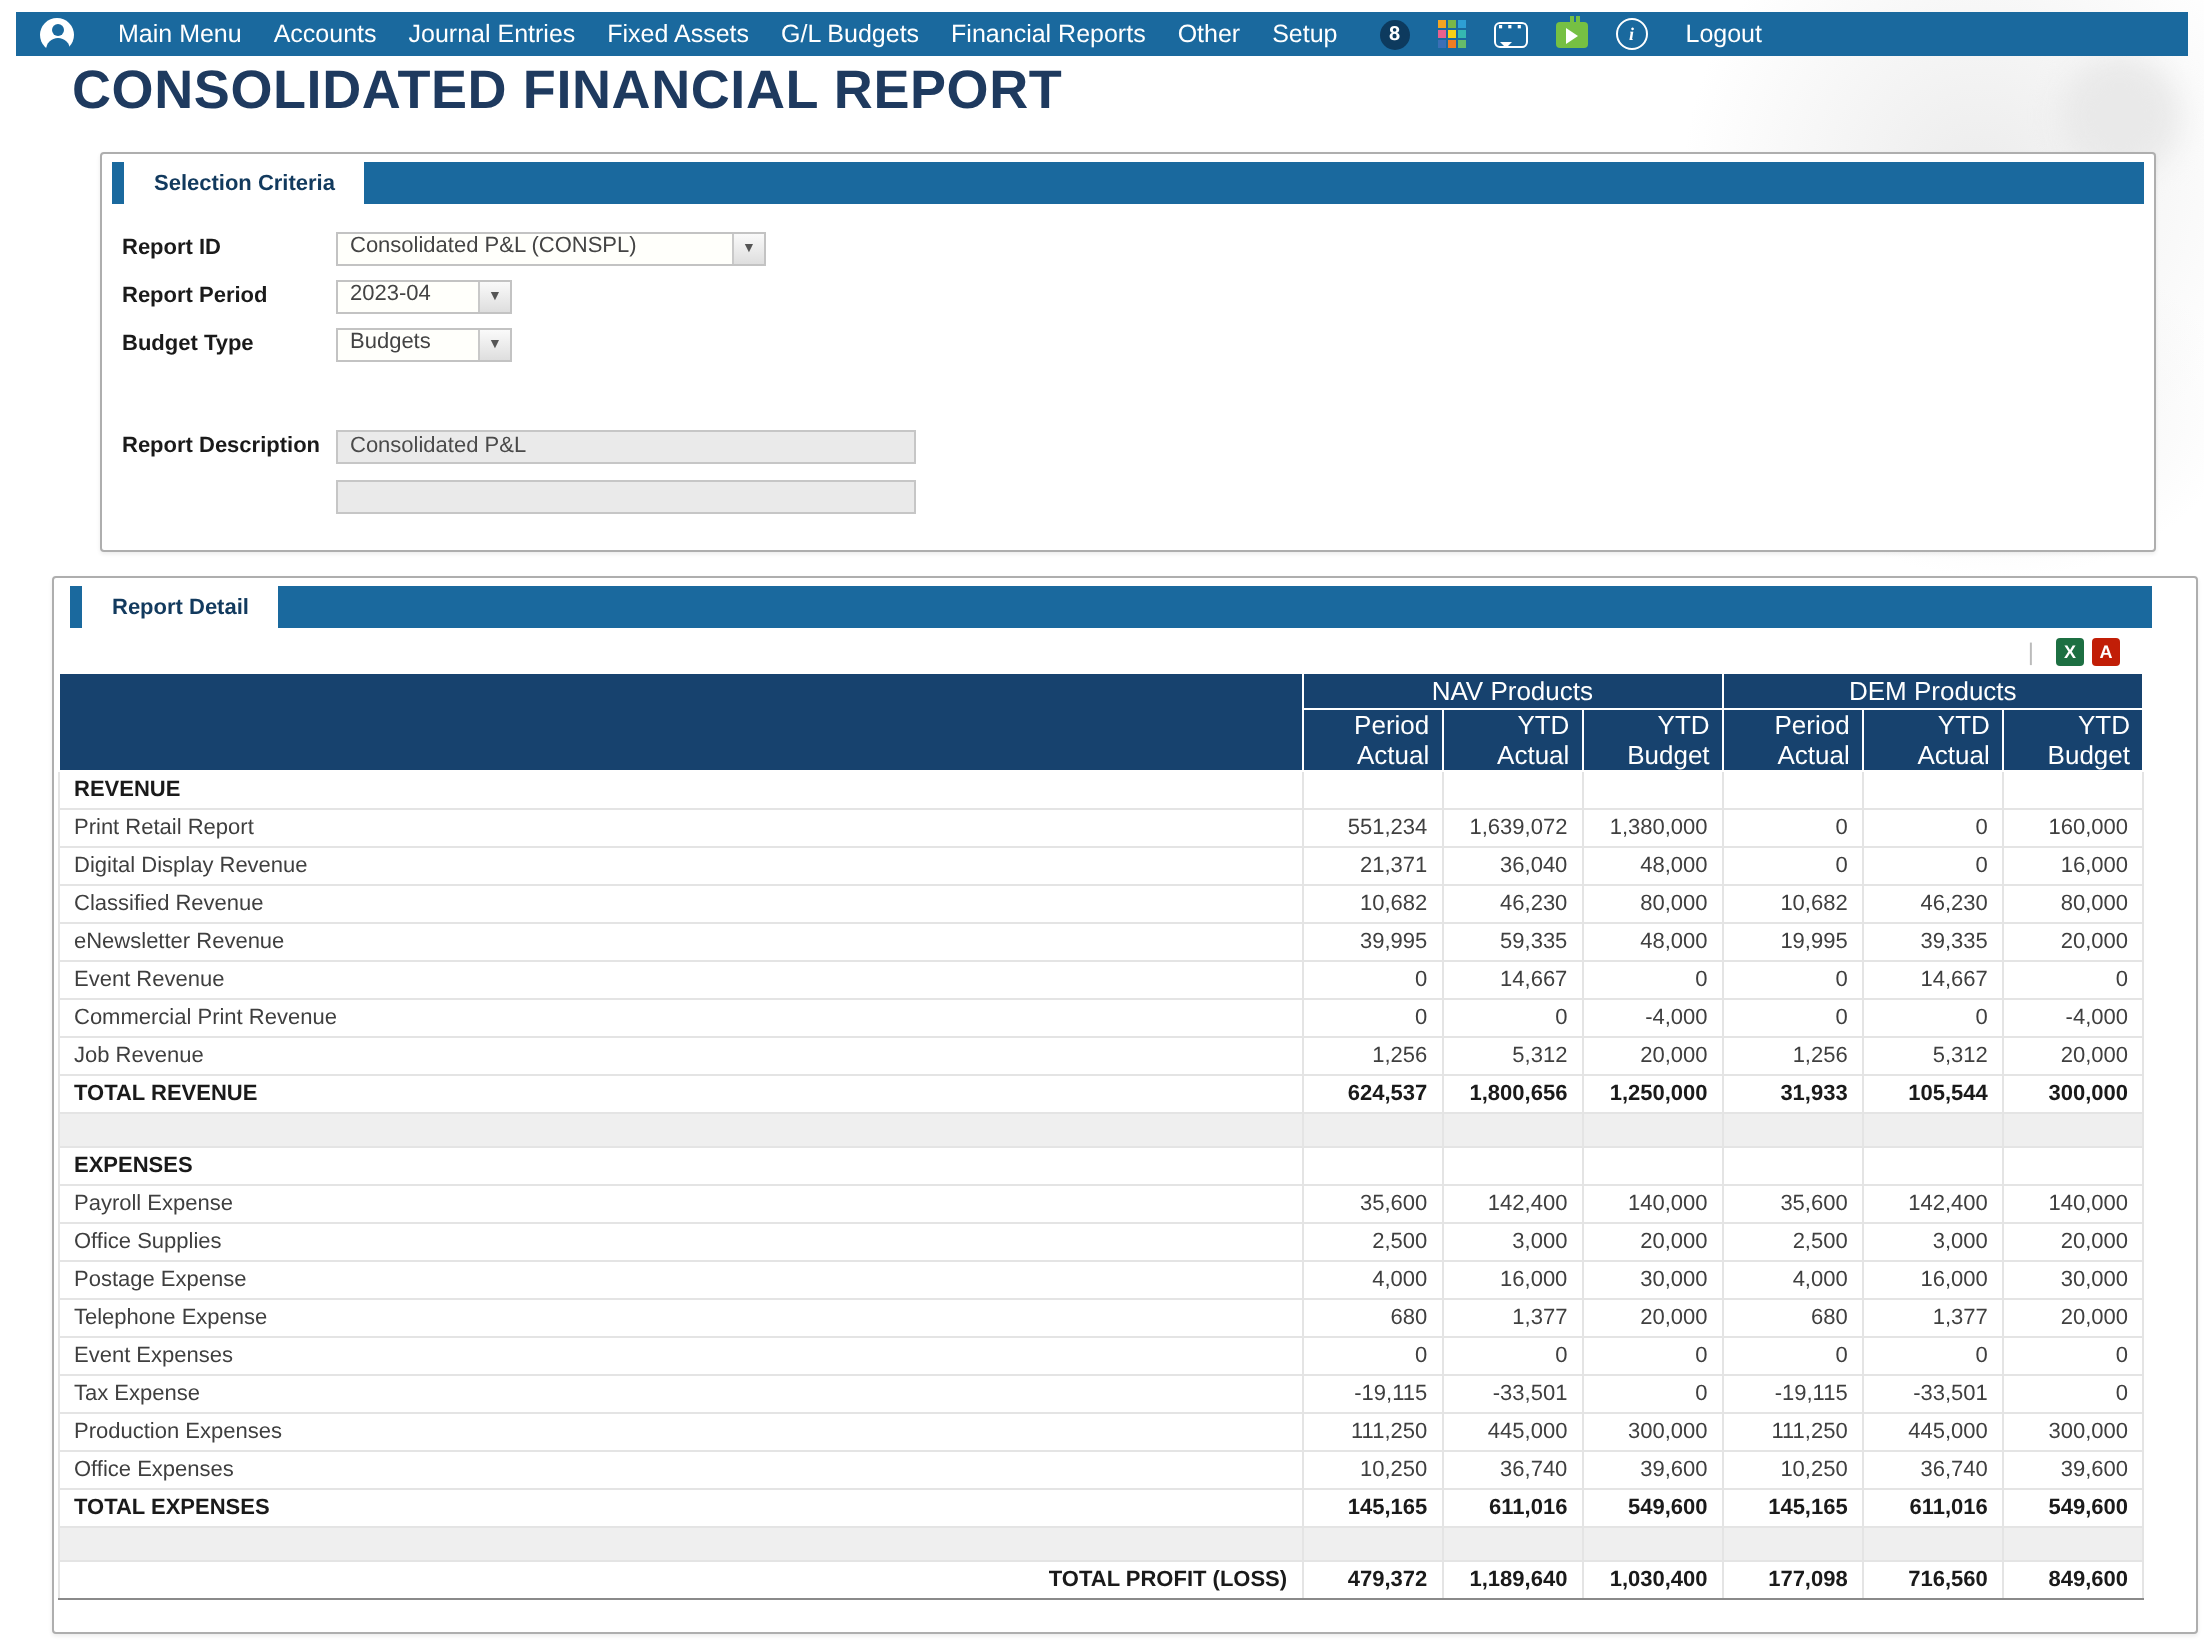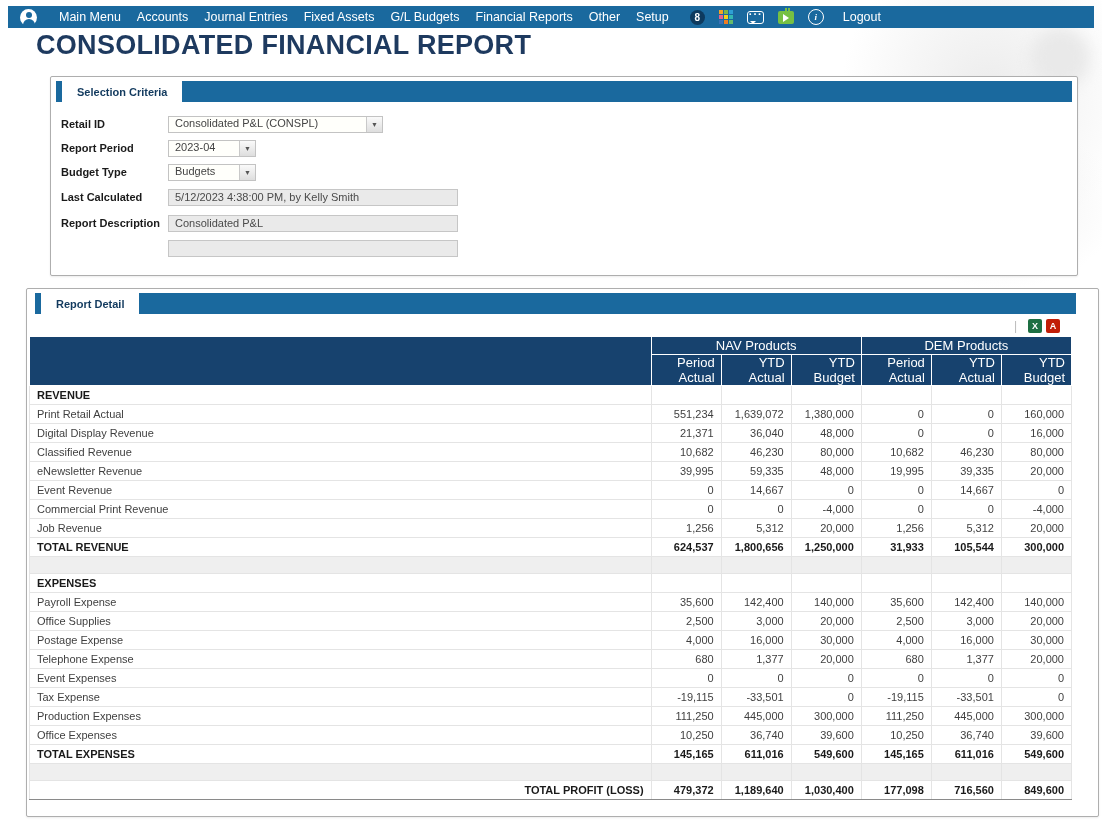--- a/index.html
+++ b/index.html
@@ -150,21 +150,21 @@
 </div>
 
 <div class="page-title">CONSOLIDATED FINANCIAL REPORT</div>
 
 <div class="panel sel-panel">
   <div class="tabstrip">
     <div class="tab">Selection Criteria</div>
   </div>
 
   <div class="form-row" style="top:38px;">
-    <span class="f-label">Retail ID</span>
+    <span class="f-label">Report ID</span>
     <div class="combo" style="width:215px;">
       <span class="val">Consolidated P&amp;L (CONSPL)</span>
       <span class="arrow">▼</span>
     </div>
   </div>
 
   <div class="form-row" style="top:62px;">
     <span class="f-label">Report Period</span>
     <div class="combo" style="width:88px;">
       <span class="val">2023-04</span>
@@ -173,24 +173,20 @@
   </div>
 
   <div class="form-row" style="top:86px;">
     <span class="f-label">Budget Type</span>
     <div class="combo" style="width:88px;">
       <span class="val">Budgets</span>
       <span class="arrow">▼</span>
     </div>
   </div>
 
-  <div class="form-row" style="top:111px;">
-    <span class="f-label">Last Calculated</span>
-    <input class="ro-input" style="width: 290px;" readonly="" value="5/12/2023 4:38:00 PM, by Kelly Smith">
-  </div>
 
   <div class="form-row" style="top:137px;">
     <span class="f-label">Report Description</span>
     <input class="ro-input" style="width: 290px;" readonly="" value="Consolidated P&amp;L">
   </div>
 
   <div class="form-row" style="top:162px;">
     <span class="f-label"></span>
     <input class="ro-input" style="width: 290px;" readonly="" value="">
   </div>
@@ -237,21 +233,21 @@
           <tr class="row-section">
             <td class="c-label">REVENUE</td>
             <td class="c-num group-start"></td>
             <td class="c-num"></td>
             <td class="c-num"></td>
             <td class="c-num group-start"></td>
             <td class="c-num"></td>
             <td class="c-num last-col"></td>
           </tr>
           <tr class="row-data">
-            <td class="c-label">Print Retail Actual</td>
+            <td class="c-label">Print Retail Report</td>
             <td class="c-num group-start">551,234</td>
             <td class="c-num">1,639,072</td>
             <td class="c-num">1,380,000</td>
             <td class="c-num group-start">0</td>
             <td class="c-num">0</td>
             <td class="c-num last-col">160,000</td>
           </tr>
           <tr class="row-data">
             <td class="c-label">Digital Display Revenue</td>
             <td class="c-num group-start">21,371</td>

